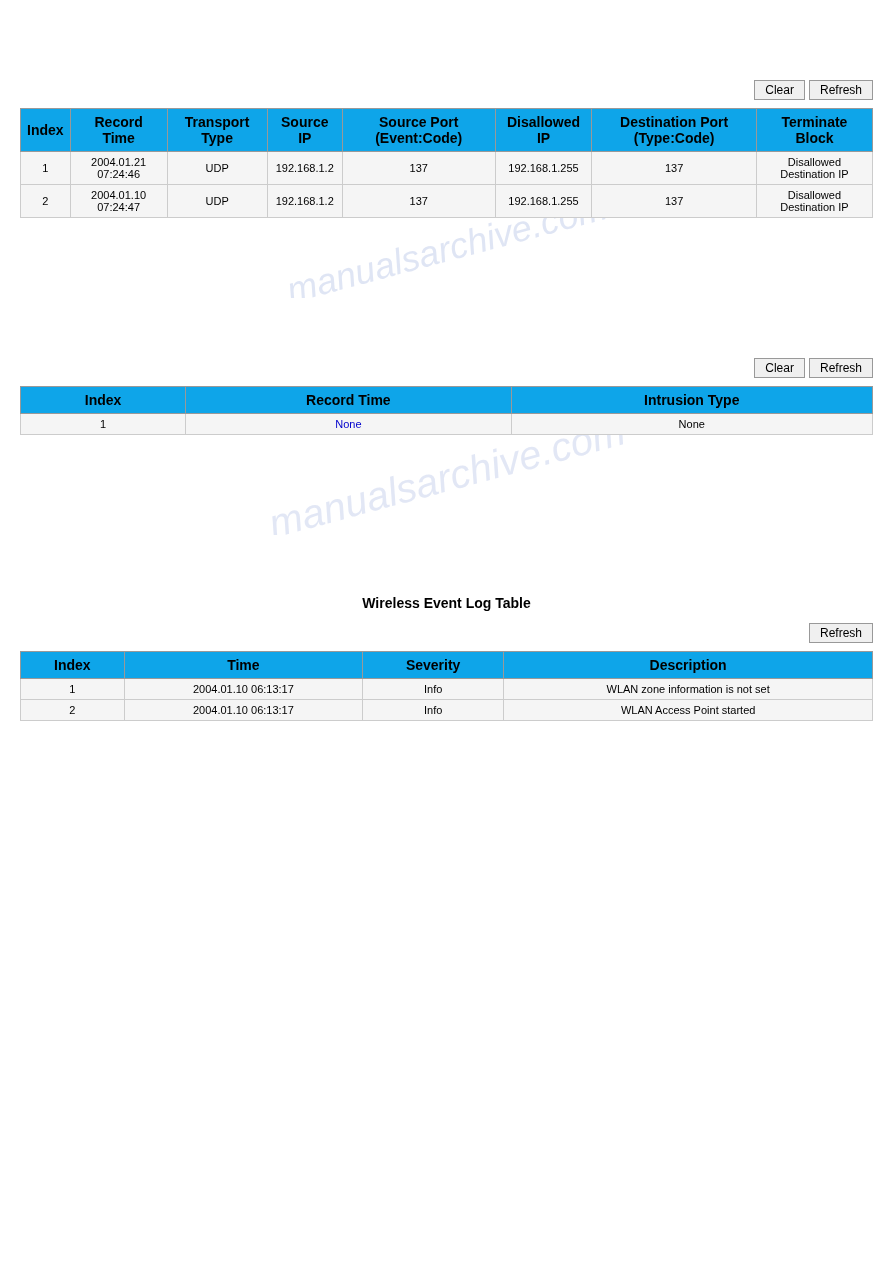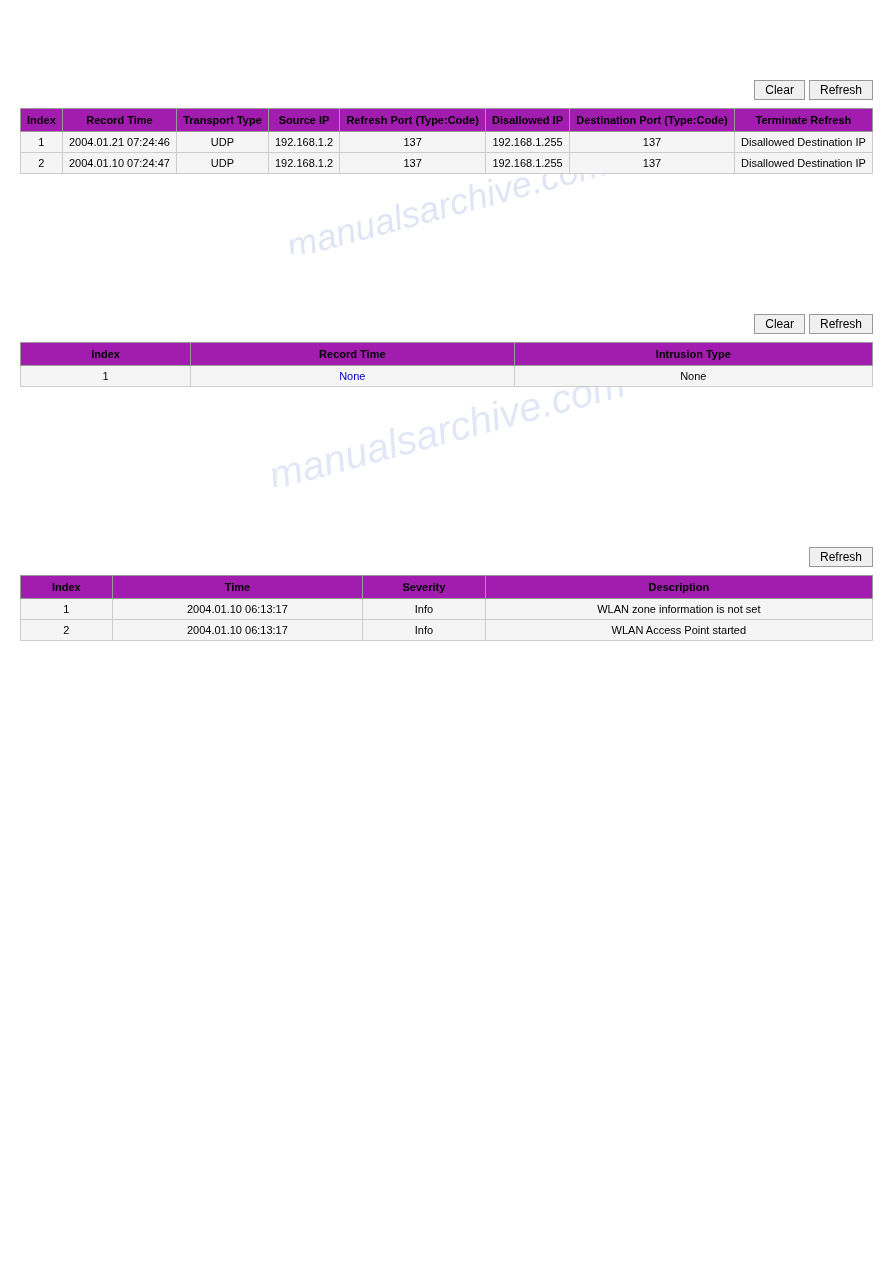--- a/index.html
+++ b/index.html
@@ -35,25 +35,25 @@
       border: 1px solid #999;
       cursor: pointer;
       font-family: Arial, sans-serif;
     }
     table {
       width: 100%;
       border-collapse: collapse;
       margin: 0 auto;
     }
     th {
-      background: #a21caf;
+      background: #0ea5e9;
       border: 1px solid #999;
       padding: 5px 6px;
       text-align: center;
-      font-size: 11px;
+      font-size: 14px;
       font-weight: bold;
     }
     td {
       border: 1px solid #ccc;
       padding: 4px 6px;
       text-align: center;
       font-size: 11px;
       background: #f5f5f5;
     }
   </style>
@@ -66,24 +66,24 @@
     <button class="btn">Clear</button>
     <button class="btn">Refresh</button>
   </div>
   <table>
     <thead>
       <tr>
         <th>Index</th>
         <th>Record Time</th>
         <th>Transport Type</th>
         <th>Source IP</th>
-        <th>Refresh Port (Type:Code)</th>
+        <th>Source Port (Event:Code)</th>
         <th>Disallowed IP</th>
         <th>Destination Port (Type:Code)</th>
-        <th>Terminate Refresh</th>
+        <th>Terminate Block</th>
       </tr>
     </thead>
     <tbody id="block-table-body">
     <tr>
       <td>1</td>
       <td>2004.01.21 07:24:46</td>
       <td>UDP</td>
       <td>192.168.1.2</td>
       <td>137</td>
       <td>192.168.1.255</td>
@@ -129,20 +129,21 @@
     </tr>
       </tbody>
   </table>
 
   <div style="position:relative; height: 100px; overflow:hidden;">
     <div style="position:absolute; top:20px; left:50%; transform:translateX(-50%) rotate(-15deg); color:rgba(150,170,220,0.28); font-size:40px; font-style:italic; white-space:nowrap; pointer-events:none; user-select:none;">manualsarchive.com</div>
   </div>
 </div>
 
 <div class="section">
+  <div class="section-title">Wireless Event Log Table</div>
   <div class="button-row">
     <button class="btn">Refresh</button>
   </div>
   <table>
     <thead>
       <tr>
         <th>Index</th>
         <th>Time</th>
         <th>Severity</th>
         <th>Description</th>

